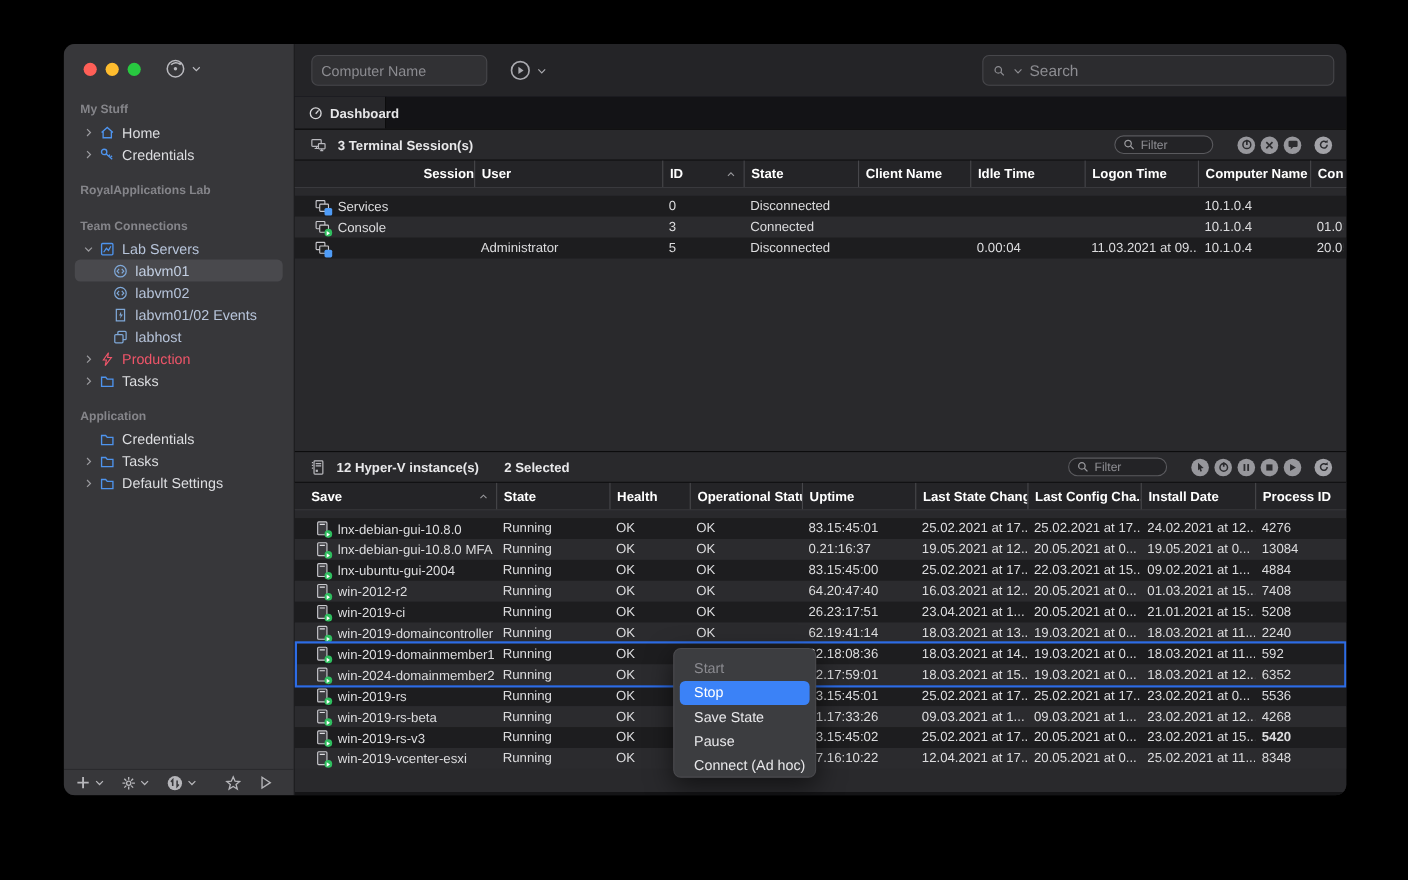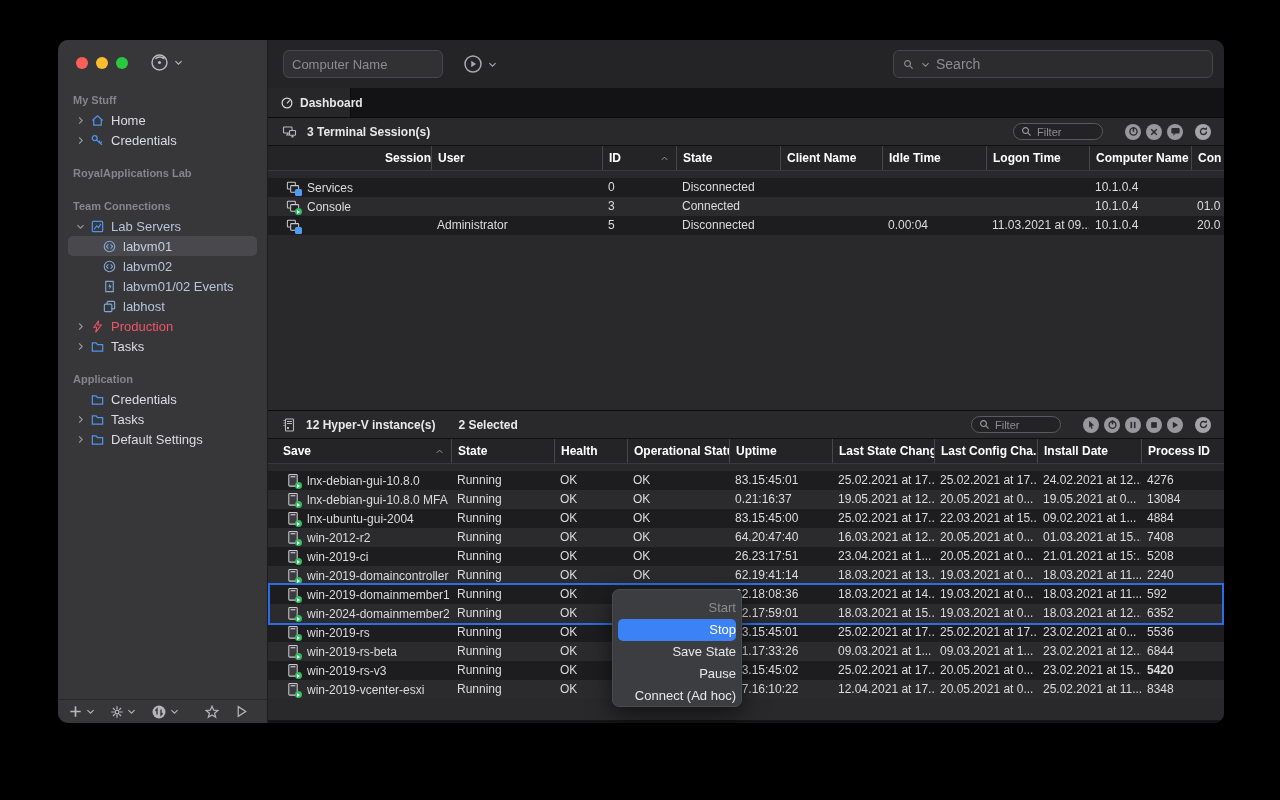--- a/index.html
+++ b/index.html
@@ -61,21 +61,21 @@
   .td.first { display:flex; align-items:center; gap:6px; line-height:normal; }
   .ric { position:relative; width:16px; height:15px; flex:0 0 16px; margin-left:2px; }
   .badge { position:absolute; right:-1px; bottom:-1px; width:7px; height:7px; }
   .bd-blue { background:#4f9cf7; border-radius:1.5px; }
   .bd-green { background:#2fbf5f; border-radius:50%; }
   .bd-green::after { content:""; position:absolute; left:2.4px; top:1.6px; border-left:3px solid #fff; border-top:2px solid transparent; border-bottom:2px solid transparent; }
 
   .sel-overlay { position:absolute; left:0; width:100%; height:42px; border:2px solid #2d6ce5; pointer-events:none; }
 
   .menu { position:absolute; left:344px; top:549px; width:130px; height:118px; background:#3c3d40; border-radius:7px; box-shadow:0 8px 24px rgba(0,0,0,.55); padding-top:7px; z-index:50; border:1px solid #4a4a4e; }
-  .menu-item { height:22px; line-height:22px; font-size:13px; color:#e8e8ea; padding-left:13px; margin:0 5px; border-radius:5px; white-space:nowrap;text-align:right; }
+  .menu-item { height:22px; line-height:22px; font-size:13px; color:#e8e8ea; padding-left:13px; margin:0 5px; border-radius:5px; white-space:nowrap; }
   .menu-item.disabled { color:#8b8b90; }
   .menu-item.hl { background:#3b82f7; color:#fff; }
 
   svg { display:block; }
 </style>
 </head>
 <body>
 
 <div class="window">
 
@@ -772,21 +772,21 @@
               </span>
               <span>win-2019-rs-beta</span>
             </div>
             <div class="td" style="width: 103px;">Running</div>
             <div class="td" style="width: 73px;">OK</div>
             <div class="td" style="width: 102px;">OK</div>
             <div class="td" style="width: 103px;">71.17:33:26</div>
             <div class="td" style="width: 102px;">09.03.2021 at 1...</div>
             <div class="td" style="width: 103px;">09.03.2021 at 1...</div>
             <div class="td" style="width: 104px;">23.02.2021 at 12...</div>
-            <div class="td" style="width: 77px;">6844</div>
+            <div class="td" style="width: 77px;">4268</div>
           </div>
           <div class="trow odd">
             <div class="td first" style="width: 174px;">
               <span class="ric">
                 <svg width="16" height="15" viewBox="0 0 16 16" fill="none">
                   <rect x="3.5" y="1.5" width="9" height="12.5" rx="1" fill="#3c3c40" stroke="#c9c9ce" stroke-width="1.1"></rect>
                   <path d="M5.5 4h5" stroke="#dedee2" stroke-width="1.1"></path>
                 </svg>
                 <span class="badge bd-green"></span>
               </span>

